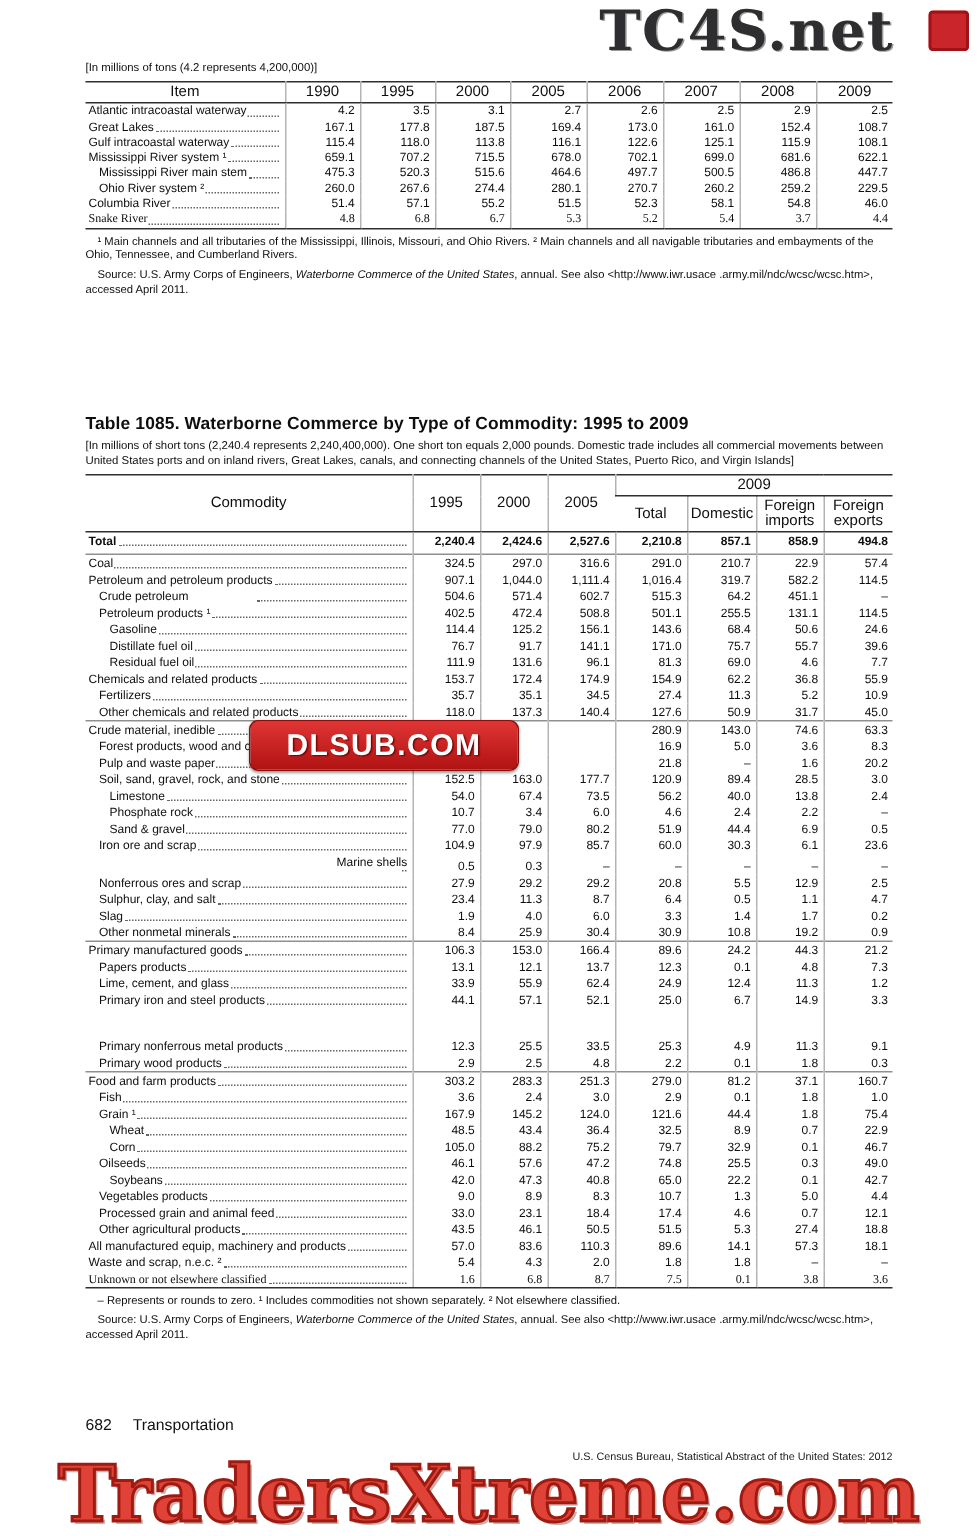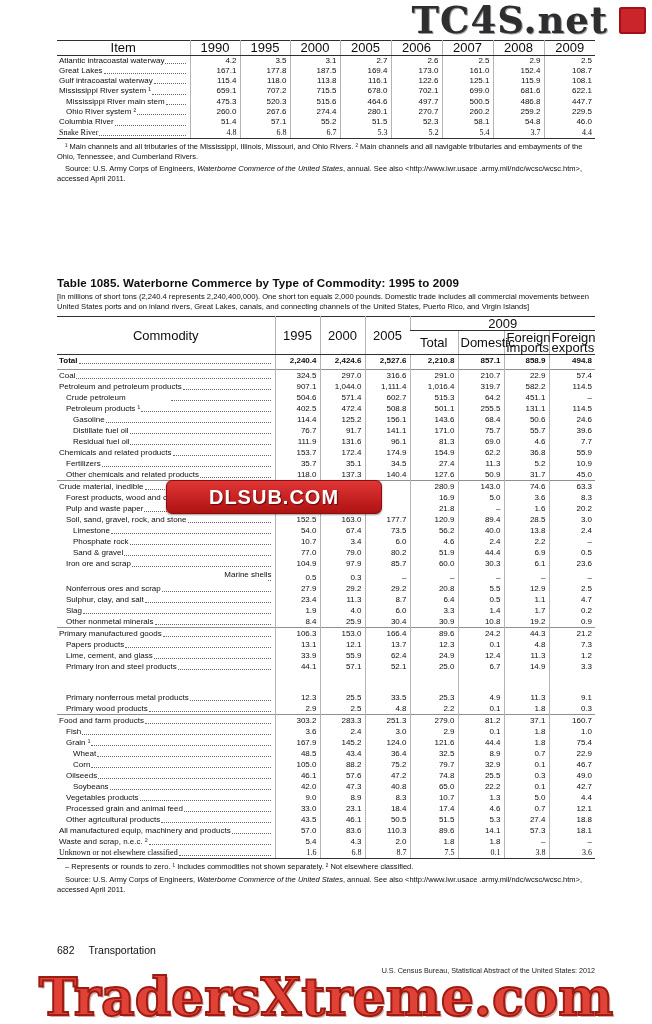--- a/index.html
+++ b/index.html
@@ -7,21 +7,21 @@
   body { background:#ffffff; font-family:"Liberation Sans","DejaVu Sans",sans-serif; color:#0e0e0e; position:relative; overflow:hidden; }
 
   .block { position:absolute; left:57px; width:538px; }
   .b1084 { top:40px; }
   .b1085 { top:276px; }
 
   .tbl-title { font-size:11.6px; font-weight:bold; letter-spacing:.1px; margin-bottom:3px; }
   .tbl-note { font-size:7.6px; line-height:9.8px; margin-bottom:4px; }
 
   .stat-table { border-collapse:collapse; table-layout:fixed; width:538px; border-top:1.4px solid #2f2f2f; }
-  .stat-table thead th { font-weight:normal; font-size:13px; line-height:9.5px; text-align:center;
+  .stat-table thead th { font-weight:normal; font-size:10px; line-height:9.5px; text-align:center;
     vertical-align:middle; padding:2px 2px; border-left:1px solid #b4b4b4; border-bottom:1px solid #2f2f2f; }
   .stat-table th:first-child, .stat-table td:first-child { border-left:none; }
   .stat-table td { font-size:8px; vertical-align:bottom; padding:0 3px 0 2px; }
   .t84 td { line-height:10.3px; }
   .t85 td { line-height:11px; }
   .stat-table td.num { text-align:right; border-left:1px solid #b4b4b4; }
   .stat-table tbody tr:last-child td { border-bottom:1px solid #2f2f2f;font-family:Liberation Serif, serif; }
   tr.grp td { border-top:1px solid #8f8f8f; }
   tr.bold td { font-weight:bold; padding-bottom:3px; }
 
@@ -29,45 +29,46 @@
   .lbl-txt { white-space:nowrap; }
   .lbl-dots { flex:1; min-width:3px; margin:0 1px 2px 1px; border-bottom:1px dotted #666; }
 
   .fnote { font-size:7.5px; line-height:9.8px; margin-top:3px; text-indent:8px; }
   .fnote i { font-style:italic; }
 
   .page-footer { position:absolute; left:57px; top:944px; font-size:10.5px; color:#111; }
   .pgnum { margin-right:14px; }
   .credit { position:absolute; right:57px; top:966px; font-size:7.2px; color:#1a1a1a; z-index:1; }
 
-  .wm-top { position:absolute; top:2px; right:6px; display:flex; align-items:center; gap:11px; z-index:9; }
+  .wm-top { position:absolute; top:2px; right:6px; display:flex; align-items:center; gap:23px; z-index:9; }
   .wm-top-text { font-family:"DejaVu Serif","Liberation Serif",serif; font-weight:bold; font-size:37px; line-height:37px;
     color:#2e2e30; letter-spacing:1px; text-shadow:1px 1px 0 #9a9a9a; }
   .wm-top-box { width:27px; height:27px; background:#c9252b; border-radius:3px; box-shadow:inset 0 0 0 2px #a01217; }
 
-  .wm-mid { position:absolute; left:166px; top:480px; width:216px; height:34px;
+  .wm-mid { position:absolute; left:166px; top:480px; width:180px; height:34px;
     background:linear-gradient(#e03535,#b01212); border:1px solid #8c0d0d; border-radius:6px;
     display:flex; align-items:center; justify-content:center; z-index:9; box-shadow:0 1px 2px rgba(0,0,0,.4); }
   .wm-mid span { color:#fff; font-weight:bold; font-size:20px; letter-spacing:1px; text-shadow:1px 1px 1px #6d0606; }
 
   .wm-bottom { position:absolute; left:0; right:0; bottom:4px; text-align:center; z-index:9; }
   .wm-bottom span { font-family:"DejaVu Serif","Liberation Serif",serif; font-weight:bold; font-size:52px; line-height:46px;
     color:#e04237; -webkit-text-stroke:2px #9e1b12; text-shadow:2px 2px 0 rgba(130,20,10,.35); }
 </style>
 </head>
 <body>
 
 <div class="page">
 
   <div class="wm-top">
     <span class="wm-top-text">TC4S.net</span>
     <span class="wm-top-box"></span>
   </div>
 
   <section class="block b1084">
+    <p class="tbl-note">[In millions of tons (4.2 represents 4,200,000)]</p>
     <table class="stat-table t84">
         <colgroup>
           <col style="width: 133px;">
           <col style="width: 50px;">
           <col style="width: 50px;">
           <col style="width: 50px;">
           <col style="width: 51px;">
           <col style="width: 51px;">
           <col style="width: 51px;">
           <col style="width: 51px;">

